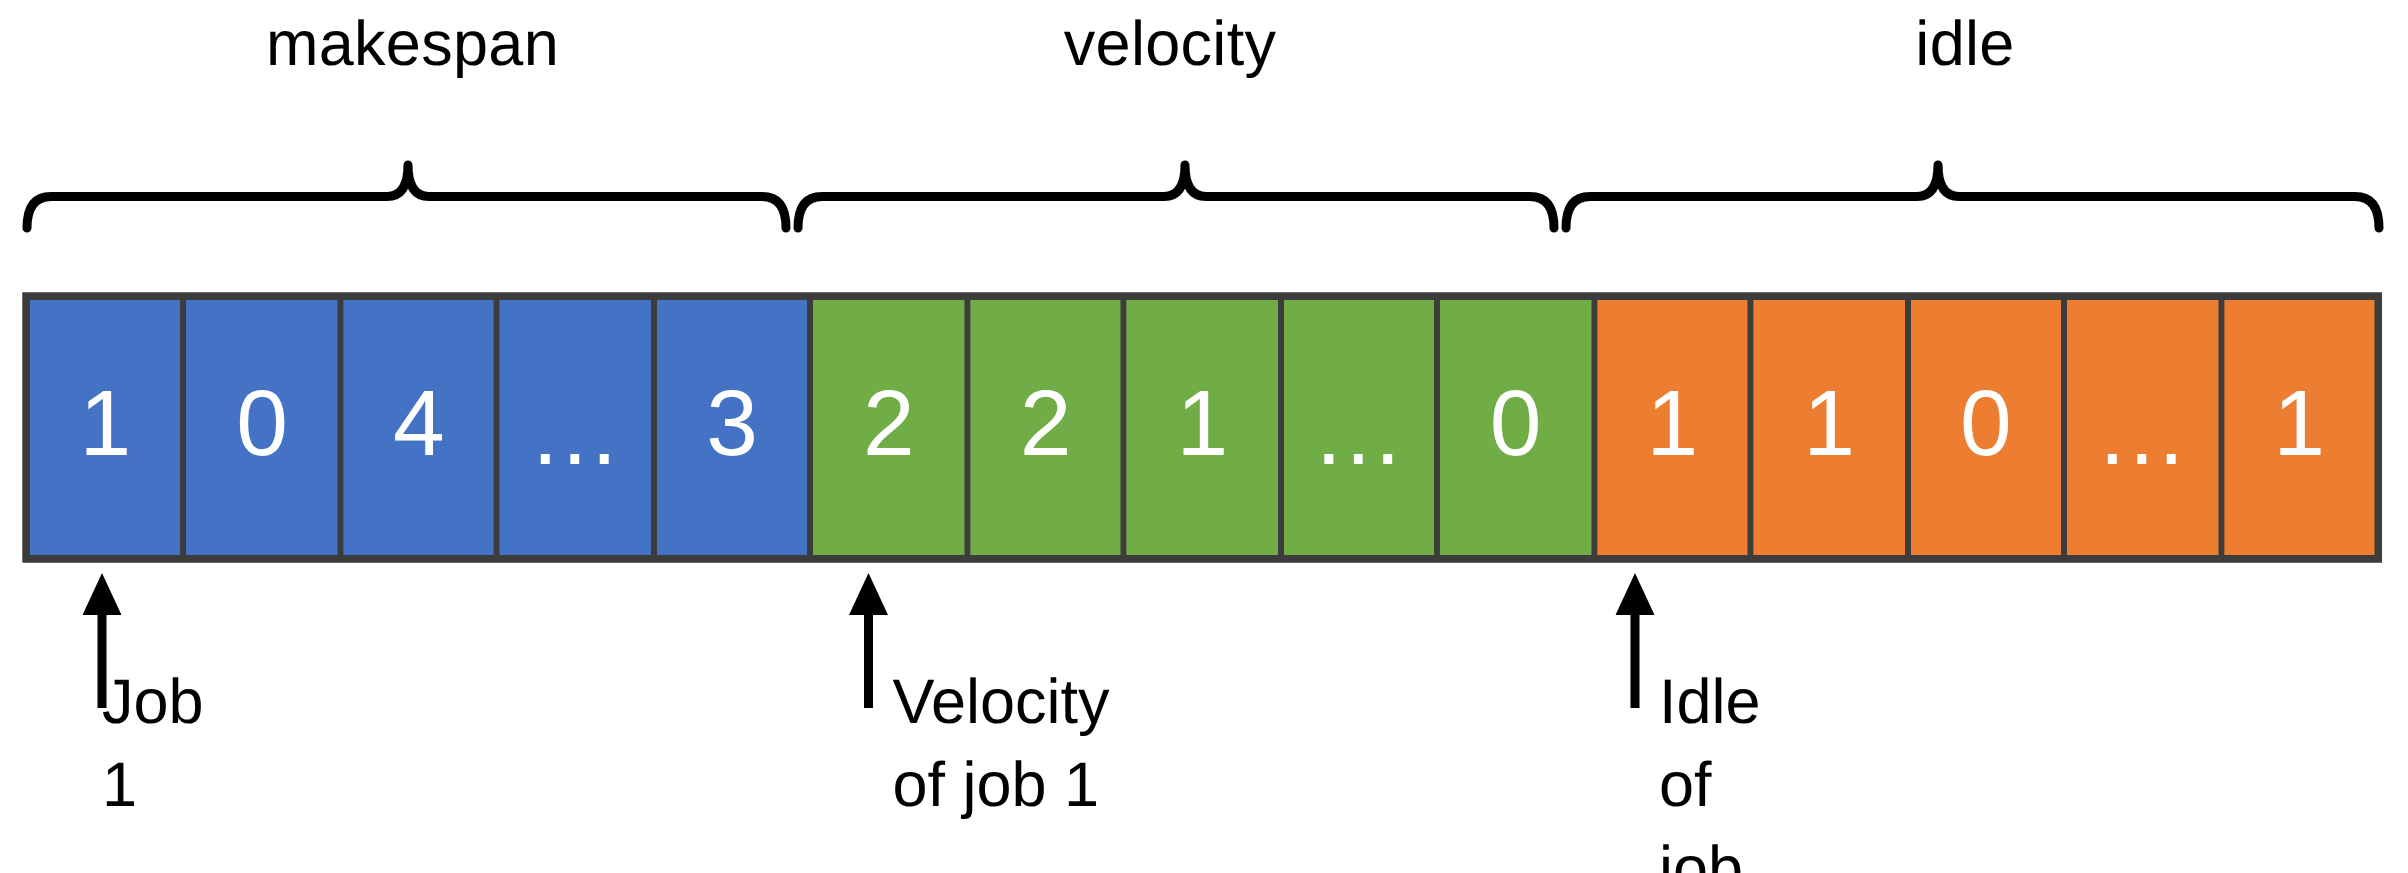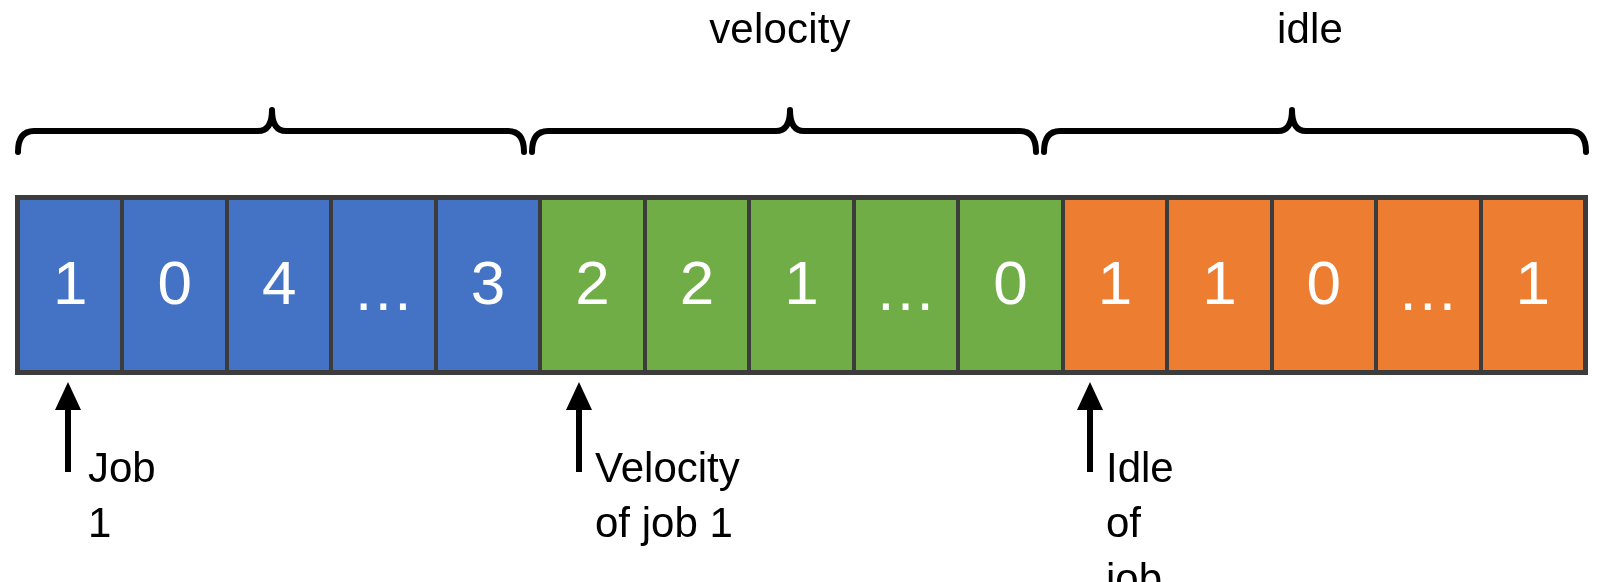--- a/index.html
+++ b/index.html
@@ -94,20 +94,21 @@
     line-height: 1.32;
     color: #000000;
     white-space: pre-line;
   }
 </style>
 </head>
 <body>
 
 <div id="stage">
 
+  <div class="group-label" style="left:105px; top:8px; width:340px;">makespan</div>
 
   <div class="group-label" style="left:610px; top:8px; width:340px;">velocity</div>
 
   <div class="group-label" style="left:1140px; top:8px; width:340px;">idle</div>
 
   <svg class="brace-layer" viewBox="0 0 1605 195" xmlns="http://www.w3.org/2000/svg">
     <g fill="none" stroke="#000000" stroke-width="6" stroke-linecap="round" stroke-linejoin="round">
 
       <path d="M 18 152
                Q 18 131 34 131
@@ -184,21 +185,21 @@
     <div class="cell orange">
       <span class="cell-value">1</span>
     </div>
   </div>
 
   <div class="callout">
     <svg class="callout-arrow" style="left:55px; top:380px;" viewBox="0 0 26 92" xmlns="http://www.w3.org/2000/svg">
       <line x1="13" y1="92" x2="13" y2="22" stroke="#000000" stroke-width="6"></line>
       <polygon points="13,2 26,30 0,30" fill="#000000"></polygon>
     </svg>
-    <div class="callout-text" style="left:88px; top:440px;">Job 1</div>
+    <div class="callout-text" style="left:68px; top:440px;">Job 1</div>
   </div>
 
   <div class="callout">
     <svg class="callout-arrow" style="left:566px; top:380px;" viewBox="0 0 26 92" xmlns="http://www.w3.org/2000/svg">
       <line x1="13" y1="92" x2="13" y2="22" stroke="#000000" stroke-width="6"></line>
       <polygon points="13,2 26,30 0,30" fill="#000000"></polygon>
     </svg>
     <div class="callout-text" style="left:595px; top:440px;">Velocity
 of job 1</div>
   </div>

